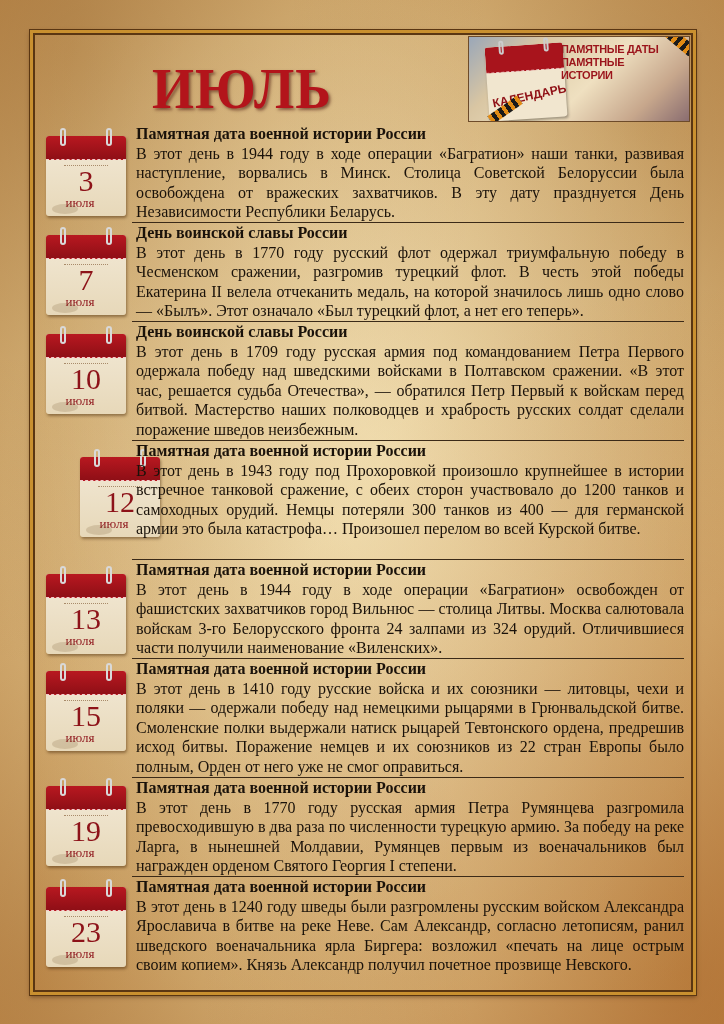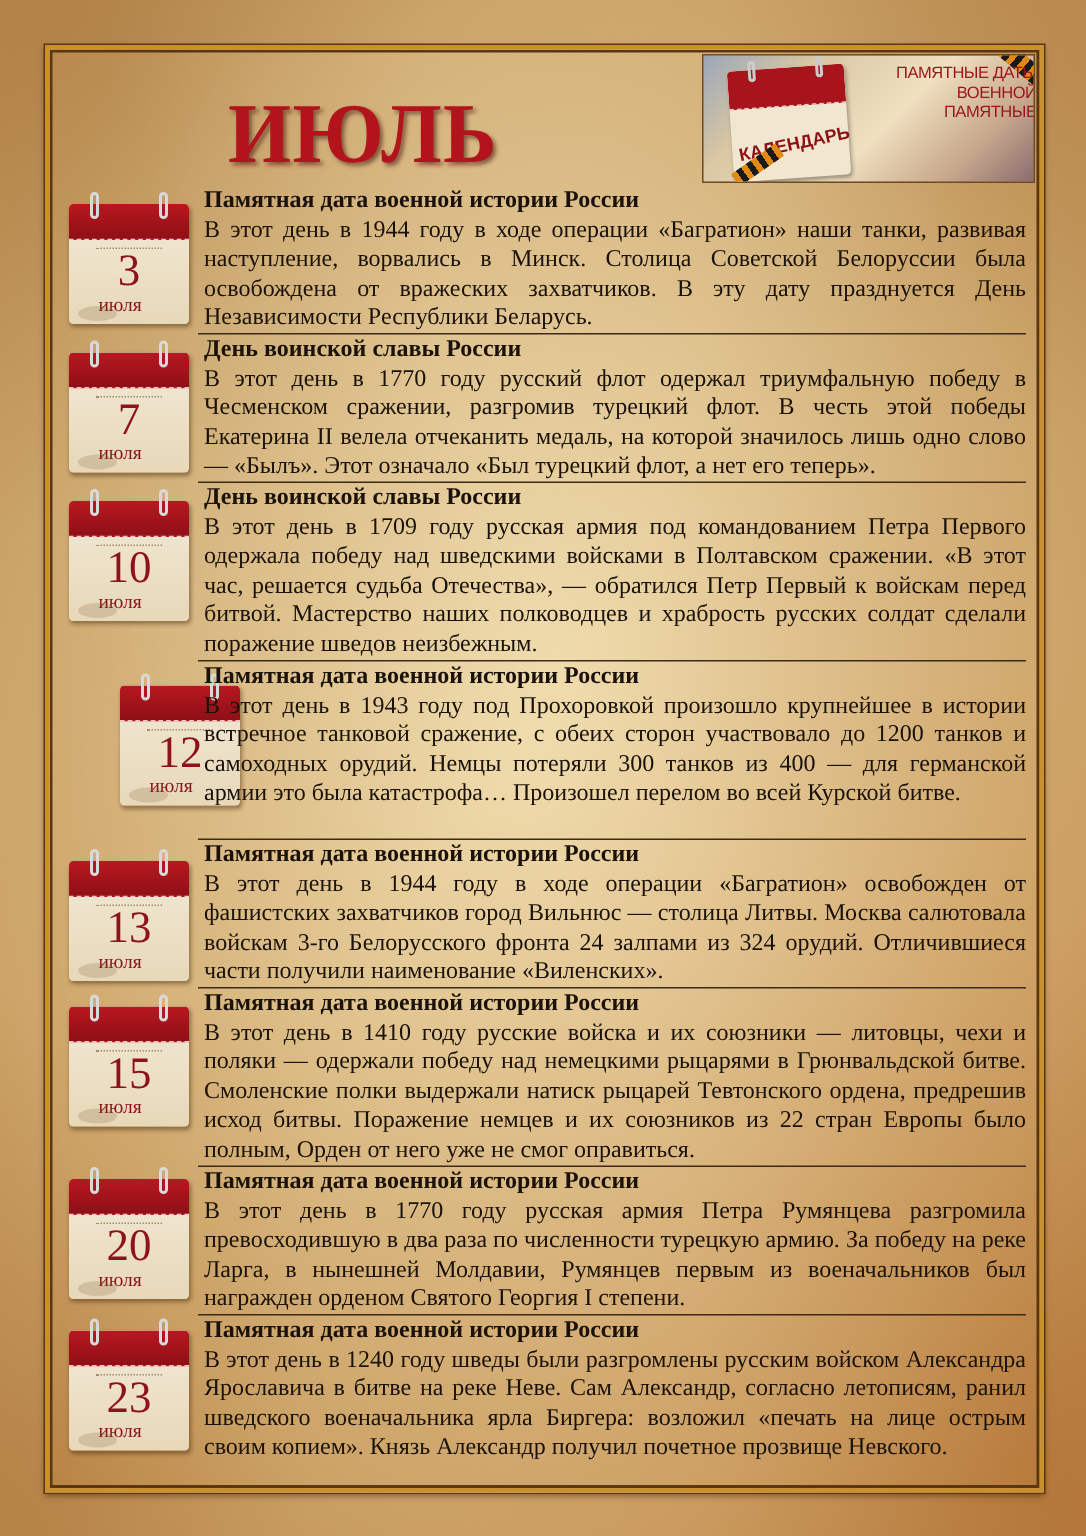--- a/index.html
+++ b/index.html
@@ -72,25 +72,25 @@
     position: absolute; top: -6px; width: 5px; height: 14px;
     border: 2px solid #ccc; border-radius: 3px;
   }
   .badge .cal-label {
     position: absolute; left: 4px; top: 44px;
     font-weight: bold; font-size: 12px; color: #8f1016;
     transform: rotate(-8deg);
     font-family: "Liberation Sans", "DejaVu Sans", sans-serif;
   }
   .badge .title-block {
-    position: absolute; left: 108px; top: 6px;
-    width: 114px; text-align: right;
+    position: absolute; left: 92px; top: 6px;
+    width: 114px; text-align: left;
     color: #9b141b;
     font-family: "Liberation Sans", "DejaVu Sans", sans-serif;
-    font-weight: normal;
+    font-weight: bold;
   }
   .badge .title-line { font-size: 11px; line-height: 13px; letter-spacing: -0.3px; }
   .badge .title-big { font-size: 25px; line-height: 26px; letter-spacing: -1px; margin-top: 40px; }
 
   .entries { position: absolute; left: 44px; top: 124px; width: 640px; }
   .entry { position: absolute; left: 0; width: 640px; }
   .calendar {
     position: absolute; left: 2px; top: 4px;
     width: 80px; height: 88px;
   }
@@ -154,21 +154,21 @@
   <div class="ribbon"></div>
   <div class="cal">
     <div class="top"></div>
     <div class="ring" style="left:14px"></div>
     <div class="ring" style="right:14px"></div>
     <div class="cal-label">КАЛЕНДАРЬ</div>
   </div>
   <div class="ribbon2"></div>
   <div class="title-block">
     <div class="title-line">ПАМЯТНЫЕ ДАТЫ</div>
-    <div class="title-line">ВОЕННОЙ ПАМЯТНЫЕ</div>
+    <div class="title-line">ПАМЯТНЫЕ ИСТОРИИ</div>
     <div class="title-big">РОССИИ</div>
   </div>
 </div>
 
 <div class="entries">
 
   <div class="entry" style="top:0px; height:98px;">
     <div class="calendar">
       <div class="page"></div>
         <div class="head"></div>
@@ -276,21 +276,21 @@
     <div class="rule" style="top:118px;"></div>
   </div>
 
   <div class="entry" style="top:654px; height:98px;">
     <div class="calendar" style="top:0px;">
       <div class="page"></div>
         <div class="head"></div>
       <div class="ring l"></div>
         <div class="ring r"></div>
       <div class="orn"></div>
-      <div class="day">20</div>
+      <div class="day">19</div>
       <div class="month">июля</div>
       <div class="curl"></div>
     </div>
     <div class="text" style="top:0px;">
       <span class="heading">Памятная дата военной истории России</span>
       <span class="body">В этот день в 1770 году русская армия Петра Румянцева разгромила превосходившую в два раза по численности турецкую армию. За победу на реке Ларга, в нынешней Молдавии, Румянцев первым из военачальников был награжден орденом Святого Георгия I степени.</span>
     </div>
     <div class="rule" style="top:98px;"></div>
   </div>
 

